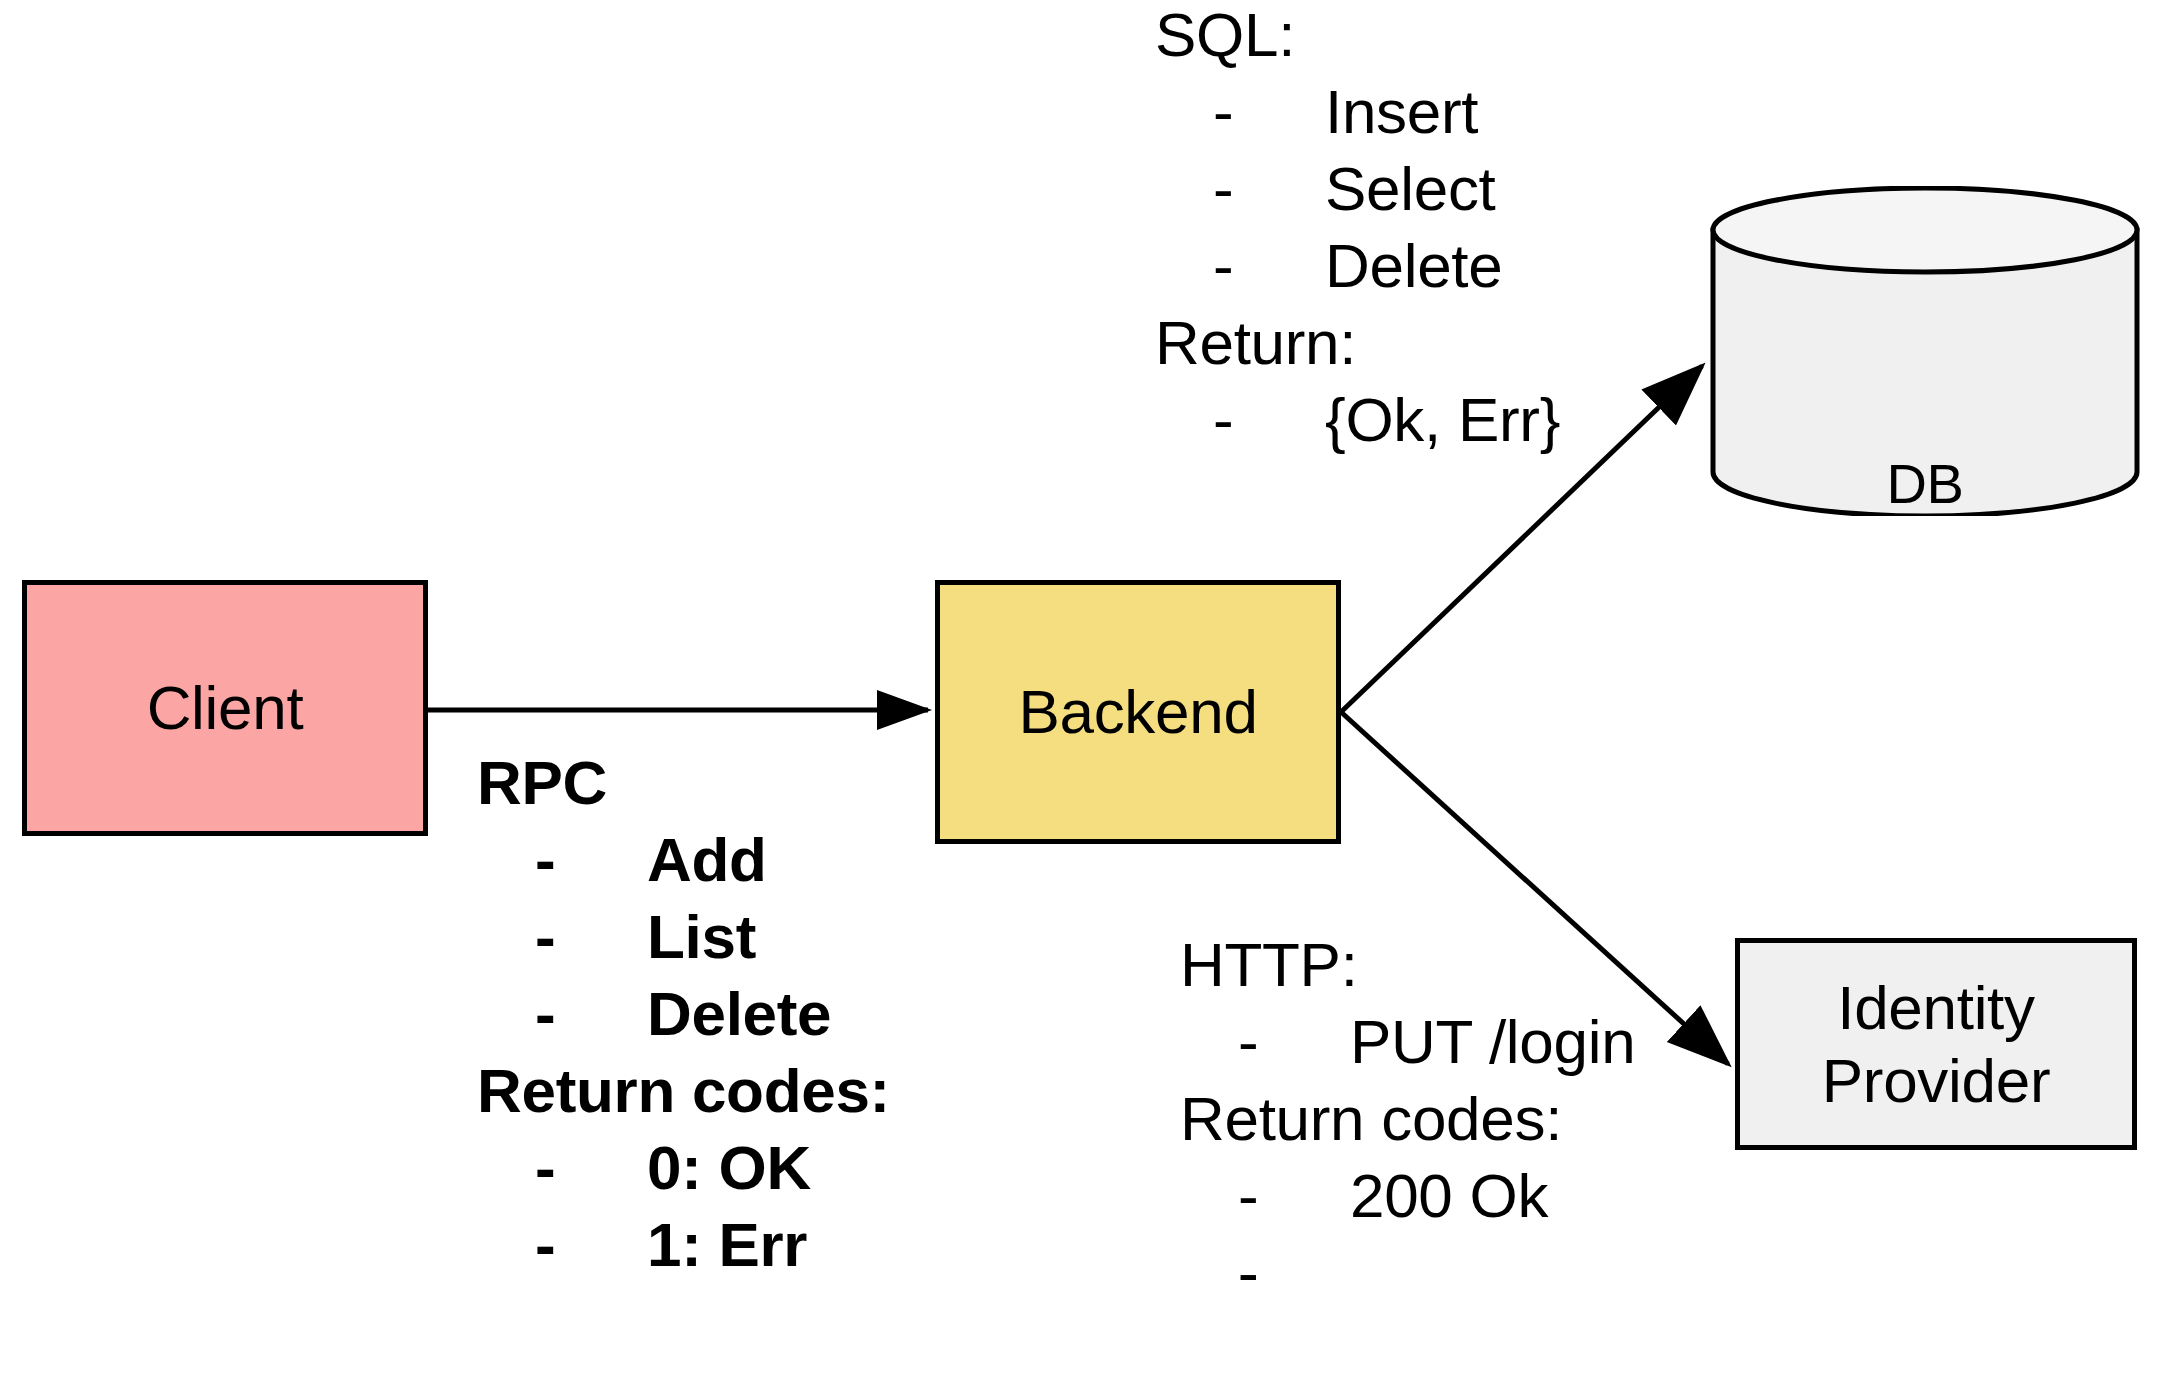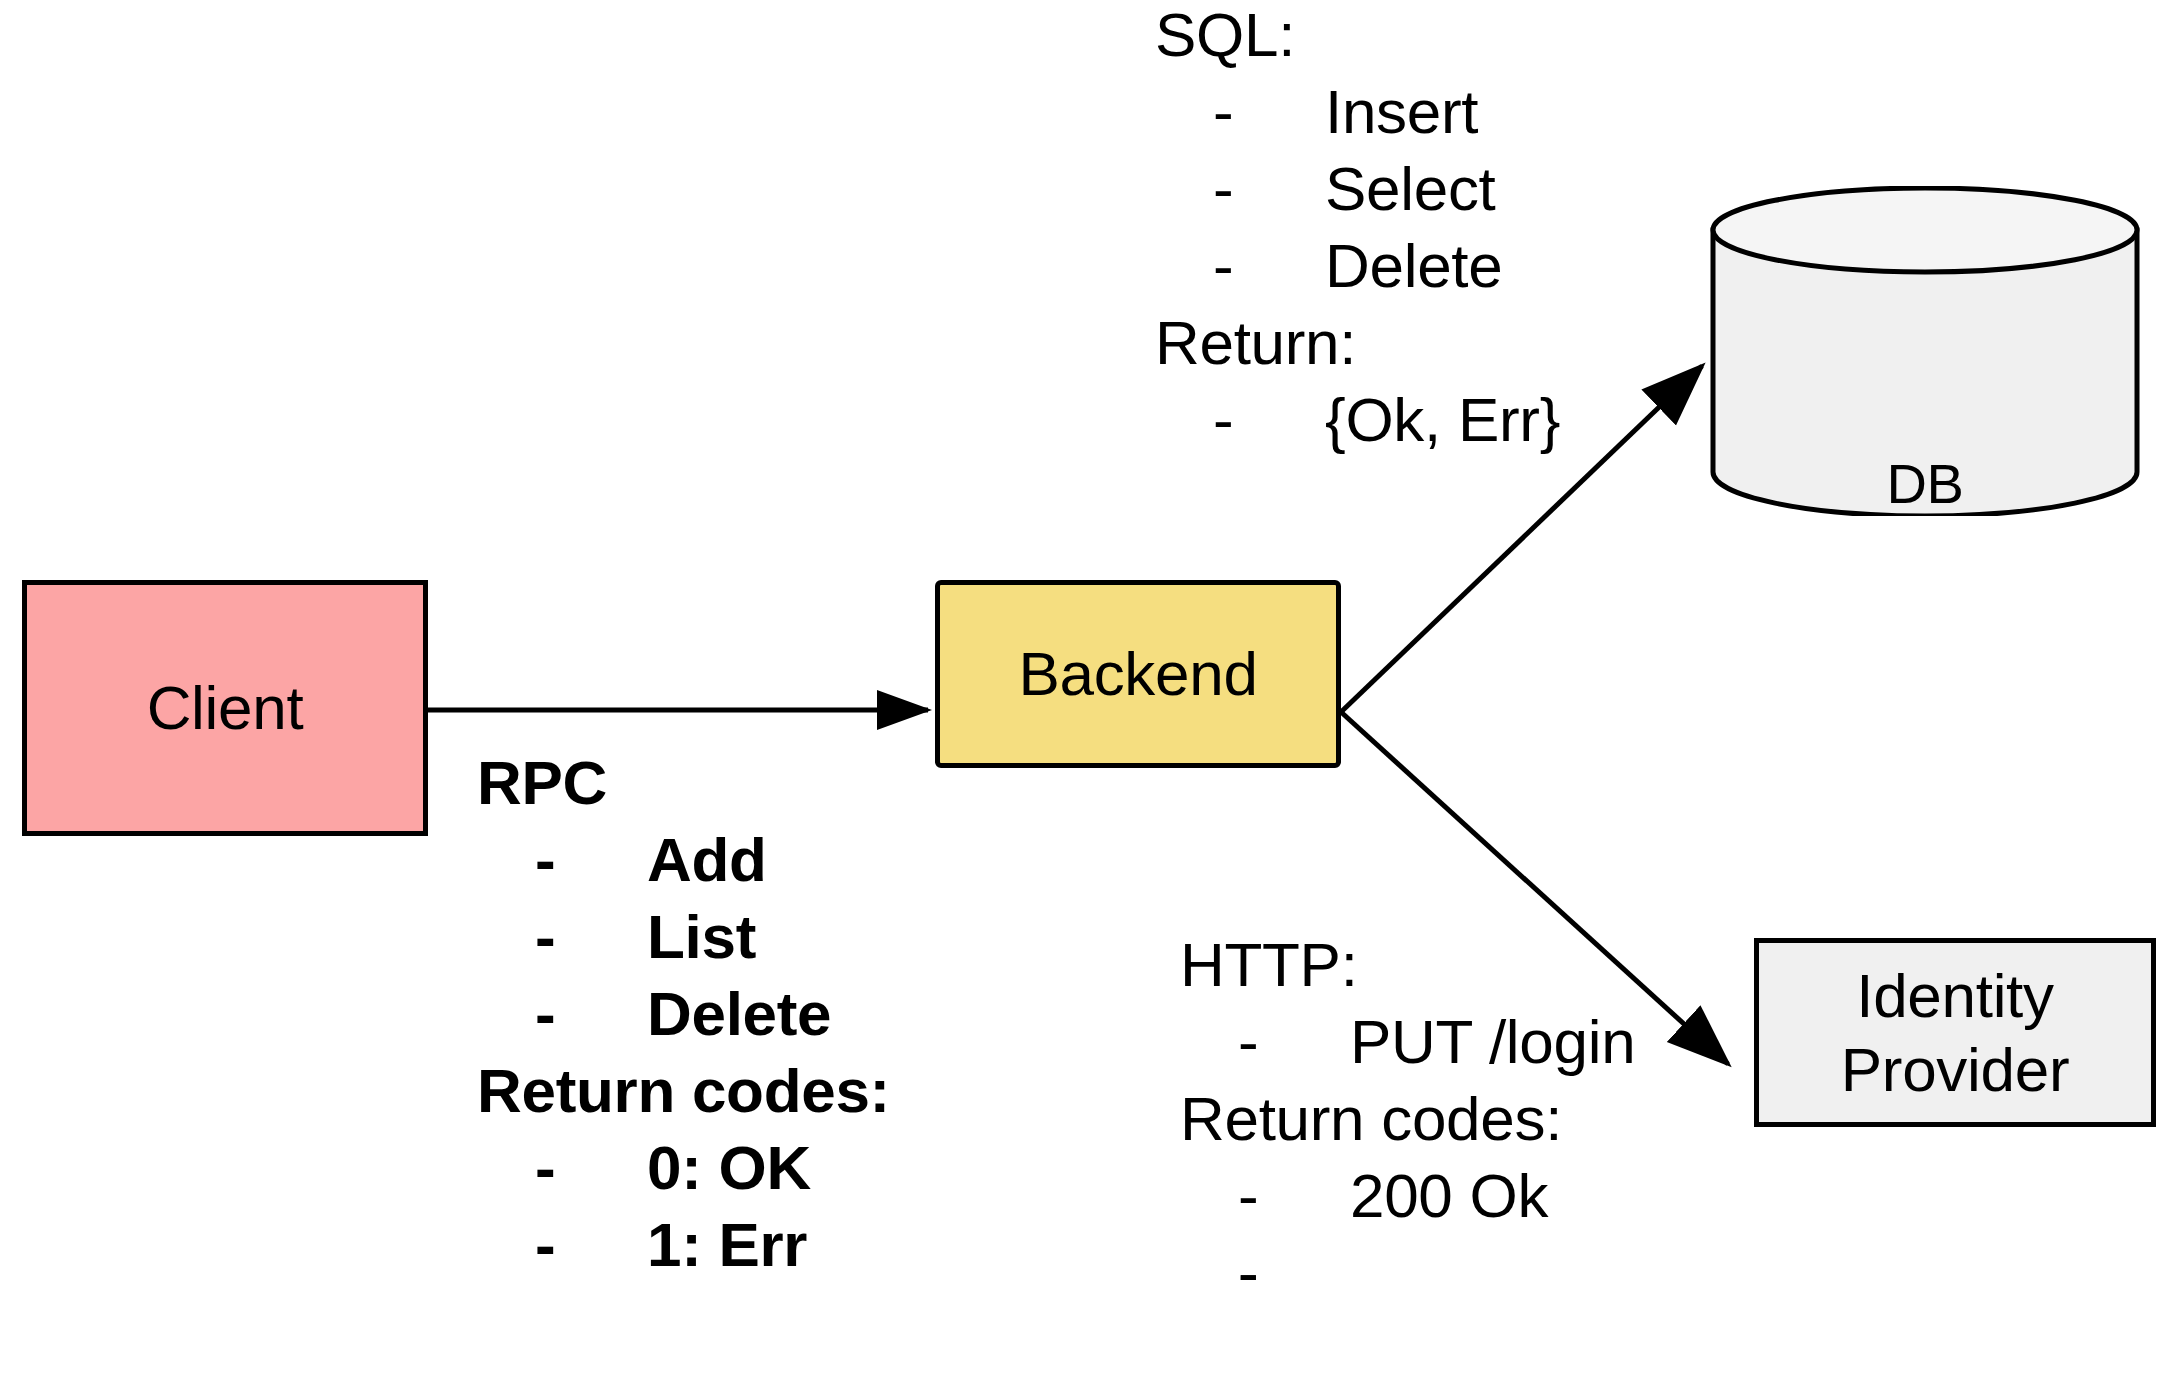--- a/index.html
+++ b/index.html
@@ -30,28 +30,26 @@
     text-align: center;
     font-size: 62px;
     line-height: 1.18;
     letter-spacing: -0.3px;
   }
   .node-client {
     left: 22px;  top: 580px;  width: 406px;  height: 256px;
     background: #fca5a5;
   }
   .node-backend {
-    left: 935px; top: 580px;  width: 406px;  height: 188px;
+    left: 935px; top: 580px;  width: 406px;  height: 264px;
     background: #F5DE80;
-    border-radius: 6px;
   }
   .node-idp {
-    left: 1735px; top: 938px; width: 402px; height: 189px;
+    left: 1735px; top: 938px; width: 402px; height: 212px;
     background: #F0F0F0;
-    margin-left: 19px;
   }
 
   
   .cyl-wrap {
     position: absolute;
     left: 1708px; top: 186px;
     width: 434px; height: 330px;
   }
   .cyl-svg { position: absolute; left: 0; top: 0; }
   .cyl-label {

